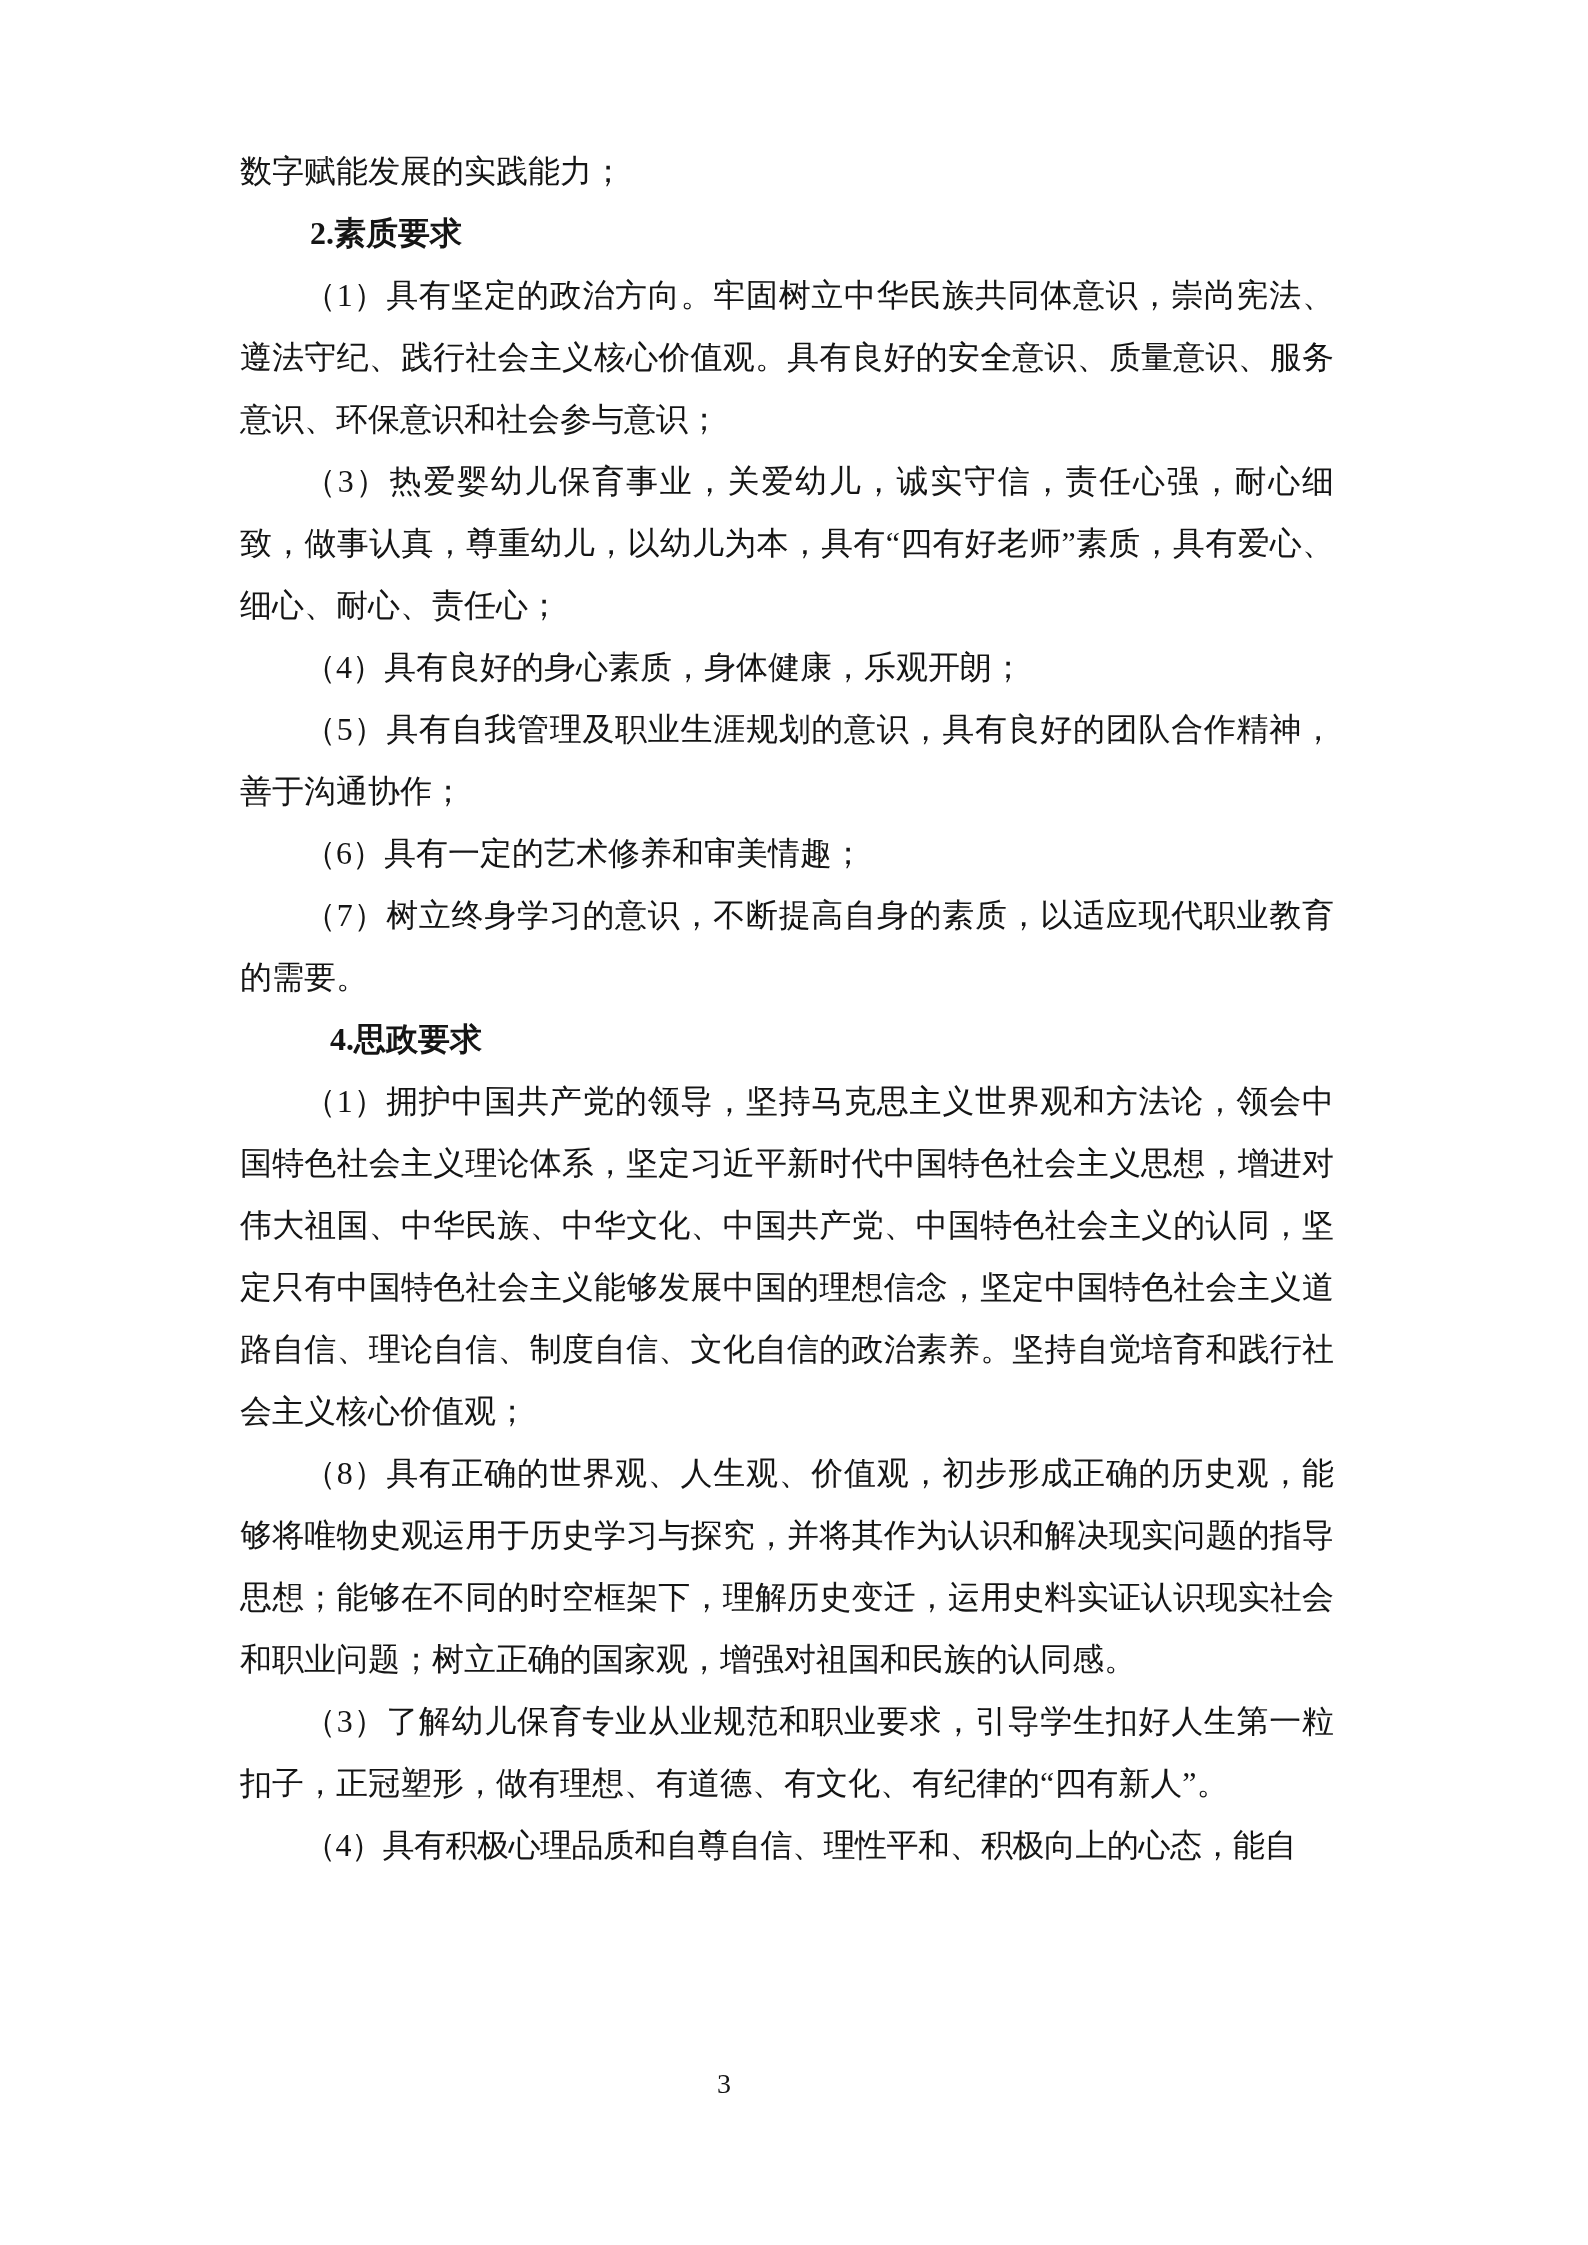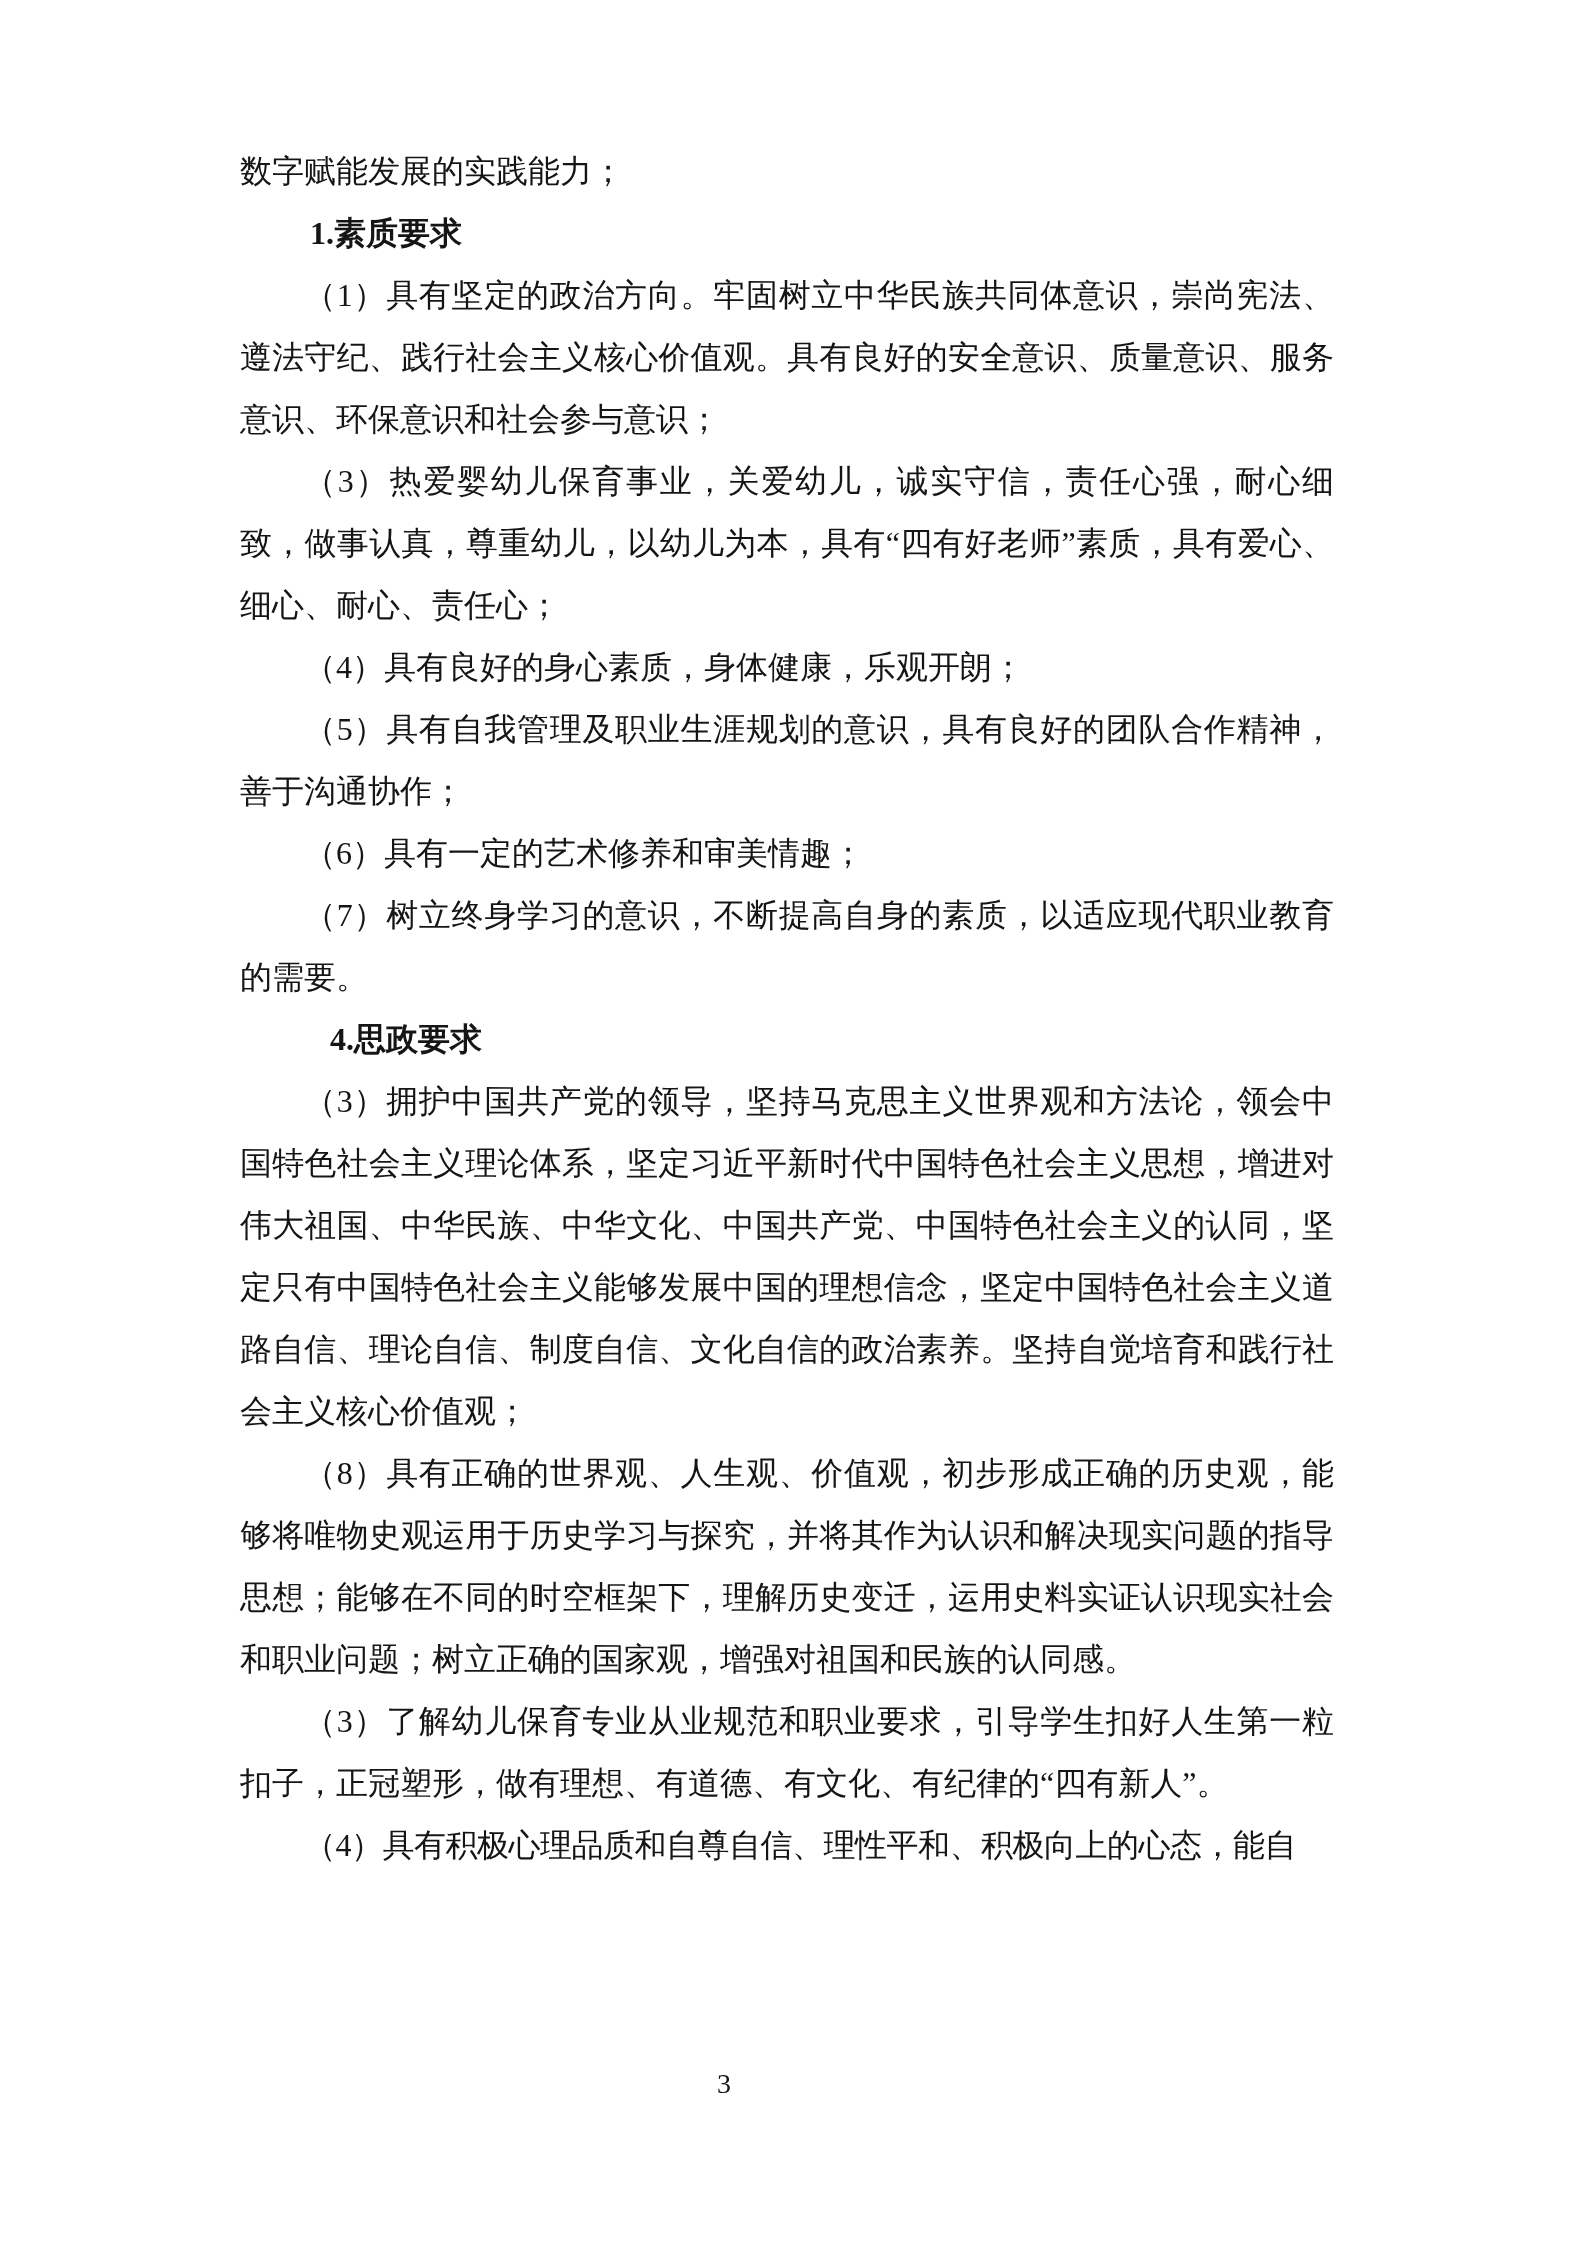--- a/index.html
+++ b/index.html
@@ -53,29 +53,29 @@
     line-height: 44px;
     color: #151515;
   }
 </style>
 </head>
 <body>
 
 <div class="page">
   <div class="body-text">
     <p class="cont">数字赋能发展的实践能力；</p>
-    <p class="heading h-a">1.素质要求</p>
+    <p class="heading h-a">2.素质要求</p>
     <p class="para">（1）具有坚定的政治方向。牢固树立中华民族共同体意识，崇尚宪法、遵法守纪、践行社会主义核心价值观。具有良好的安全意识、质量意识、服务意识、环保意识和社会参与意识；</p>
     <p class="para">（3）热爱婴幼儿保育事业，关爱幼儿，诚实守信，责任心强，耐心细致，做事认真，尊重幼儿，以幼儿为本，具有“四有好老师”素质，具有爱心、细心、耐心、责任心；</p>
     <p class="para">（4）具有良好的身心素质，身体健康，乐观开朗；</p>
     <p class="para">（5）具有自我管理及职业生涯规划的意识，具有良好的团队合作精神，善于沟通协作；</p>
     <p class="para">（6）具有一定的艺术修养和审美情趣；</p>
     <p class="para">（7）树立终身学习的意识，不断提高自身的素质，以适应现代职业教育的需要。</p>
     <p class="heading h-b">4.思政要求</p>
-    <p class="para">（3）拥护中国共产党的领导，坚持马克思主义世界观和方法论，领会中国特色社会主义理论体系，坚定习近平新时代中国特色社会主义思想，增进对伟大祖国、中华民族、中华文化、中国共产党、中国特色社会主义的认同，坚定只有中国特色社会主义能够发展中国的理想信念，坚定中国特色社会主义道路自信、理论自信、制度自信、文化自信的政治素养。坚持自觉培育和践行社会主义核心价值观；</p>
+    <p class="para">（1）拥护中国共产党的领导，坚持马克思主义世界观和方法论，领会中国特色社会主义理论体系，坚定习近平新时代中国特色社会主义思想，增进对伟大祖国、中华民族、中华文化、中国共产党、中国特色社会主义的认同，坚定只有中国特色社会主义能够发展中国的理想信念，坚定中国特色社会主义道路自信、理论自信、制度自信、文化自信的政治素养。坚持自觉培育和践行社会主义核心价值观；</p>
     <p class="para">（8）具有正确的世界观、人生观、价值观，初步形成正确的历史观，能够将唯物史观运用于历史学习与探究，并将其作为认识和解决现实问题的指导思想；能够在不同的时空框架下，理解历史变迁，运用史料实证认识现实社会和职业问题；树立正确的国家观，增强对祖国和民族的认同感。</p>
     <p class="para">（3）了解幼儿保育专业从业规范和职业要求，引导学生扣好人生第一粒扣子，正冠塑形，做有理想、有道德、有文化、有纪律的“四有新人”。</p>
     <p class="para cut">（4）具有积极心理品质和自尊自信、理性平和、积极向上的心态，能自</p>
   </div>
   <div class="footer">
     <span>3</span>
   </div>
 </div>
 
 </body></html>

